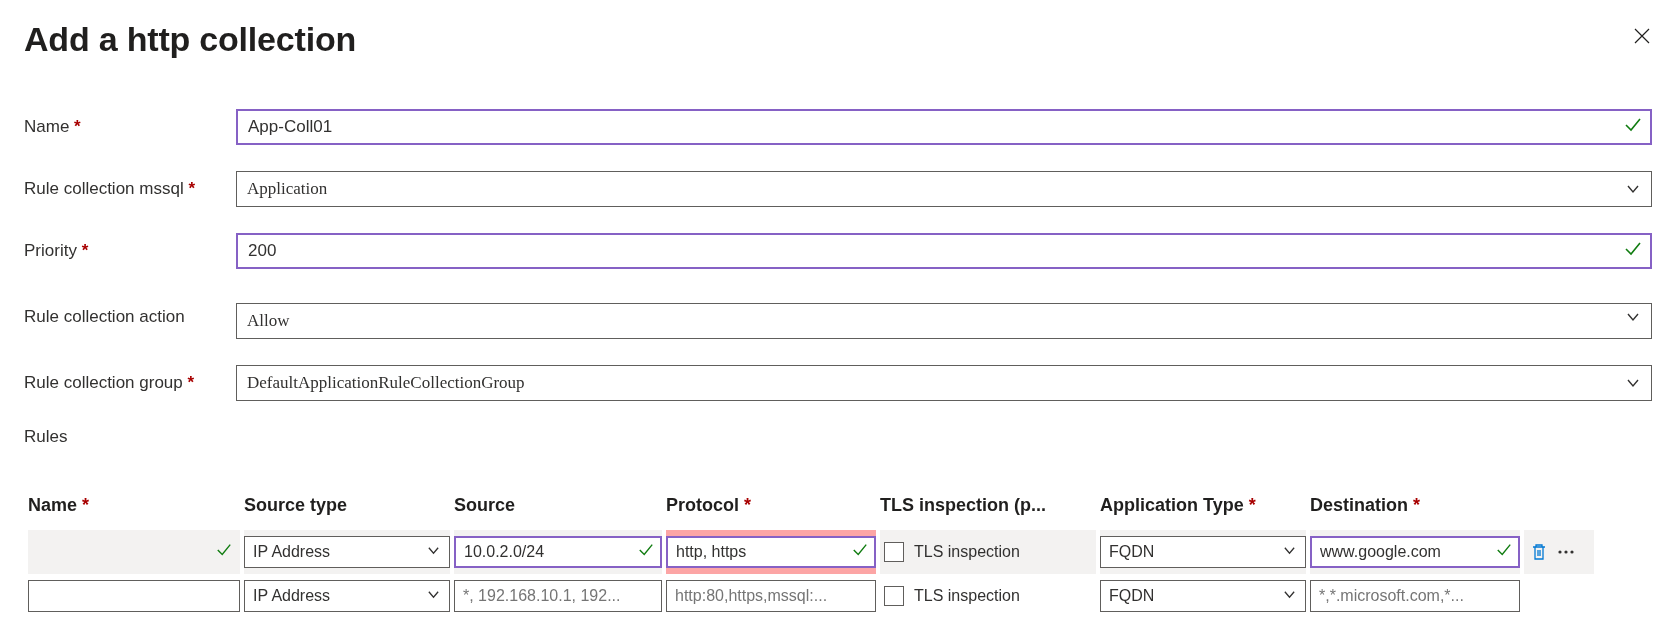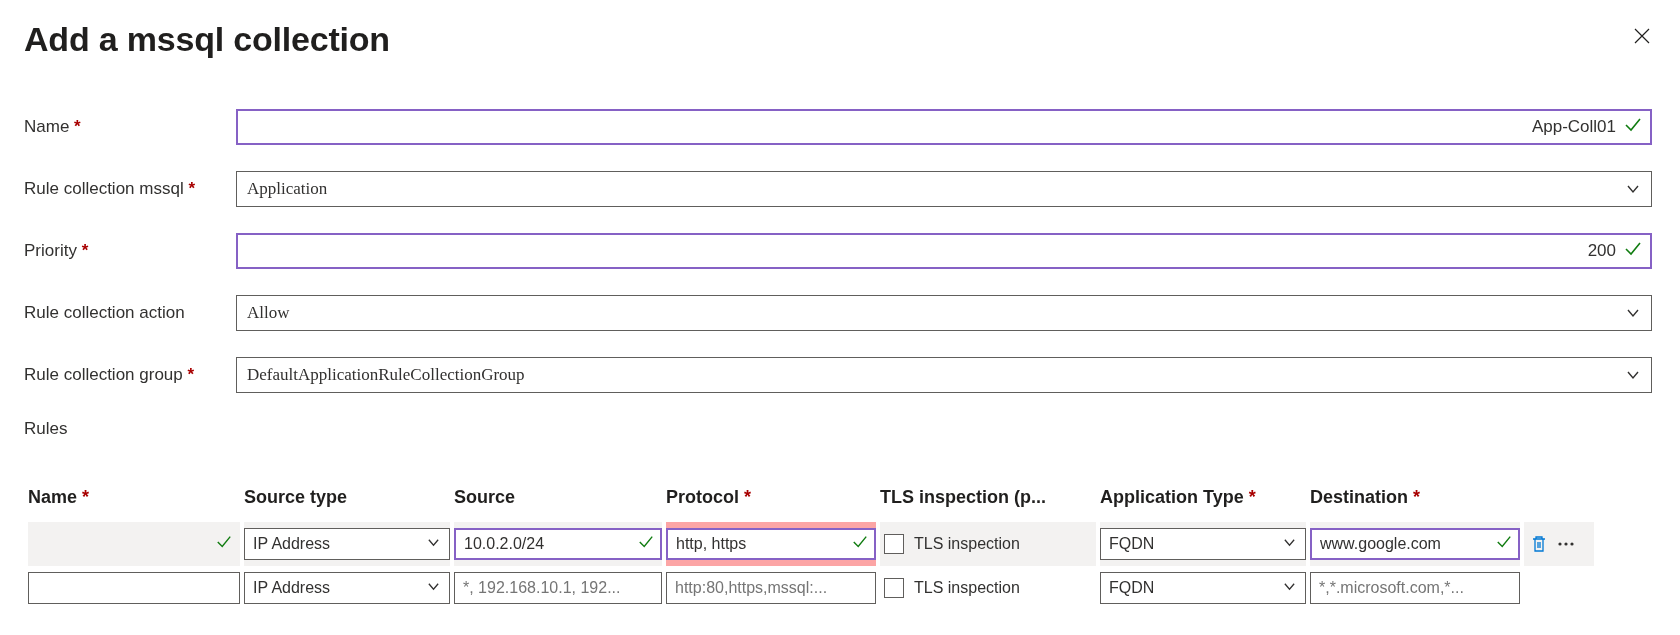--- a/index.html
+++ b/index.html
@@ -55,21 +55,20 @@
     height: 36px;
     font-size: 17px;
     font-family: inherit;
     padding: 0 34px 0 10px;
     background: #fff;
     color: #323130;
     outline: none;
   }
   .text-input {
     border: 2px solid #8661c5;
-    text-align: right;
   }
   .select-input {
     border: 1px solid #605e5c;
     cursor: pointer;
     font-family: Liberation Serif, serif;
   }
   .chevron-down {
     position: absolute;
     right: 12px;
     top: 50%;
@@ -176,21 +175,21 @@
     right: 8px;
     top: 50%;
     transform: translateY(-50%);
     pointer-events: none;
   }
 </style>
 </head>
 <body>
 
 <div class="header">
-  <div class="title">Add a mssql collection</div>
+  <div class="title">Add a http collection</div>
   <div class="close">
     <svg width="20" height="20" viewBox="0 0 20 20">
         <path d="M3 3 L17 17 M17 3 L3 17" stroke="#201f1e" stroke-width="1.2" fill="none"></path>
       </svg>
   </div>
 </div>
 
 <div class="form-row">
   <div class="form-label"><span>Name</span> <span class="req">*</span></div>
   <div class="field-wrap">
@@ -225,21 +224,21 @@
       <svg width="18" height="18" viewBox="0 0 18 18">
           <path d="M2 9 L7 14 L16 3" stroke="#107c10" stroke-width="1.6" fill="none"></path>
         </svg>
     </span>
   </div>
 </div>
 
 <div class="form-row">
   <div class="form-label"><span>Rule collection action</span></div>
   <div class="field-wrap">
-    <div class="select-input" style="display:flex;align-items:center;">
+    <div class="select-input" style="display:flex;align-items:center;margin-top:8px;">
         <span>Allow</span>
       </div>
     <span class="chevron-down">
       <svg width="14" height="14" viewBox="0 0 14 14">
           <path d="M2 4 L7 10 L12 4" stroke="#323130" stroke-width="1.4" fill="none"></path>
         </svg>
     </span>
   </div>
 </div>
 

